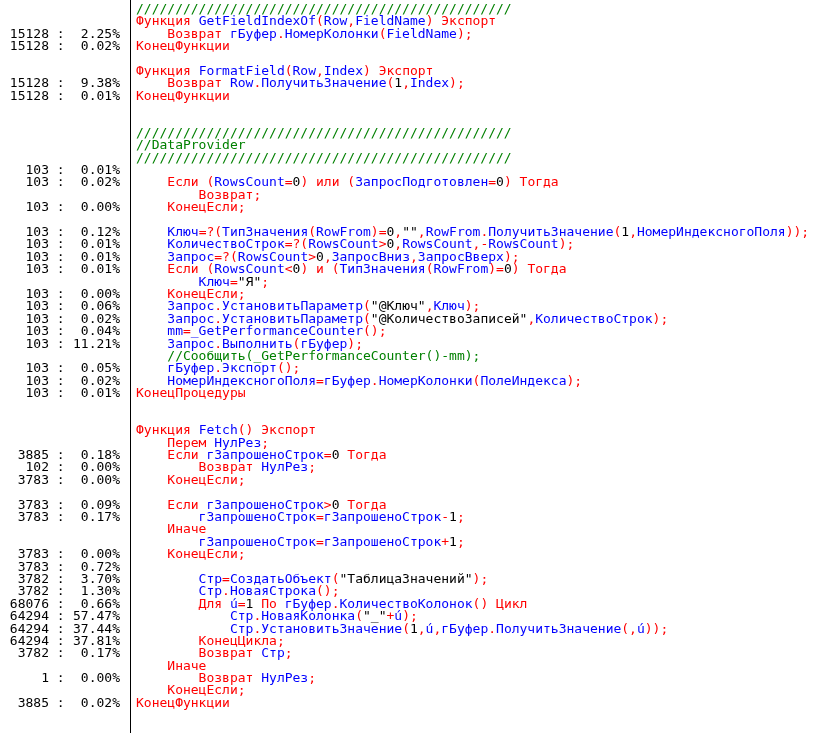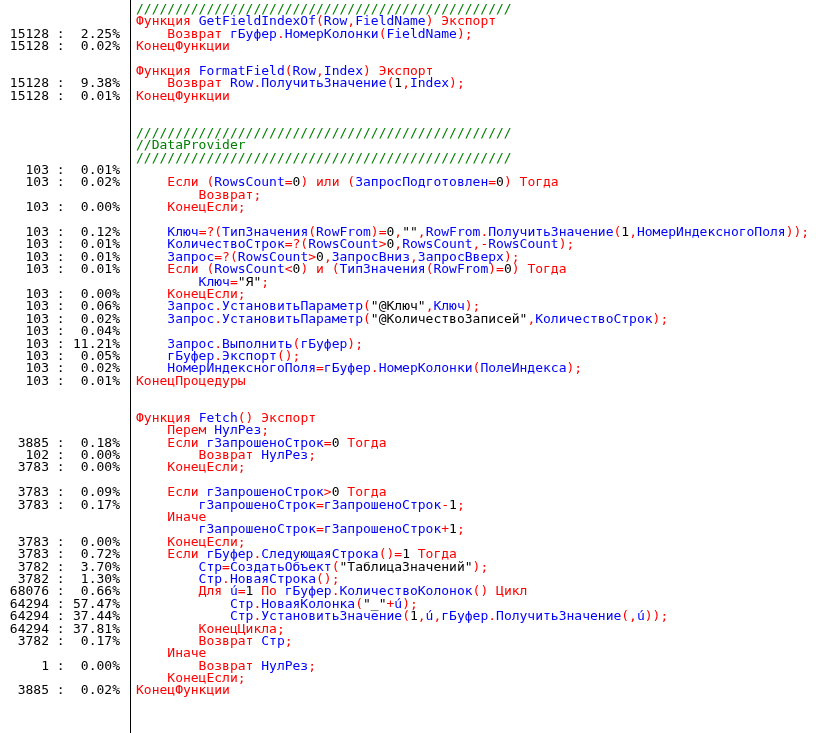--- a/index.html
+++ b/index.html
@@ -49,39 +49,40 @@
       <div class="row"><span class="gut"><span class="cnt">103</span><span class="sep"> : </span><span class="pct">0.00%</span></span><span class="codecell"><span class="k">    КонецЕсли</span><span class="o">;</span></span></div>
       <div class="row"><span class="gut"></span><span class="codecell"></span></div>
       <div class="row"><span class="gut"><span class="cnt">103</span><span class="sep"> : </span><span class="pct">0.12%</span></span><span class="codecell"><span class="i">    Ключ</span><span class="o">=?(</span><span class="i">ТипЗначения</span><span class="o">(</span><span class="i">RowFrom</span><span class="o">)=</span><span class="n">0</span><span class="o">,</span><span class="s">""</span><span class="o">,</span><span class="i">RowFrom</span><span class="o">.</span><span class="i">ПолучитьЗначение</span><span class="o">(</span><span class="n">1</span><span class="o">,</span><span class="i">НомерИндексногоПоля</span><span class="o">));</span></span></div>
       <div class="row"><span class="gut"><span class="cnt">103</span><span class="sep"> : </span><span class="pct">0.01%</span></span><span class="codecell"><span class="i">    КоличествоСтрок</span><span class="o">=?(</span><span class="i">RowsCount</span><span class="o">&gt;</span><span class="n">0</span><span class="o">,</span><span class="i">RowsCount</span><span class="o">,-</span><span class="i">RowsCount</span><span class="o">);</span></span></div>
       <div class="row"><span class="gut"><span class="cnt">103</span><span class="sep"> : </span><span class="pct">0.01%</span></span><span class="codecell"><span class="i">    Запрос</span><span class="o">=?(</span><span class="i">RowsCount</span><span class="o">&gt;</span><span class="n">0</span><span class="o">,</span><span class="i">ЗапросВниз</span><span class="o">,</span><span class="i">ЗапросВверх</span><span class="o">);</span></span></div>
       <div class="row"><span class="gut"><span class="cnt">103</span><span class="sep"> : </span><span class="pct">0.01%</span></span><span class="codecell"><span class="k">    Если </span><span class="o">(</span><span class="i">RowsCount</span><span class="o">&lt;</span><span class="n">0</span><span class="o">) </span><span class="k">и</span><span class="o"> (</span><span class="i">ТипЗначения</span><span class="o">(</span><span class="i">RowFrom</span><span class="o">)=</span><span class="n">0</span><span class="o">) </span><span class="k">Тогда</span></span></div>
       <div class="row"><span class="gut"></span><span class="codecell"><span class="i">        Ключ</span><span class="o">=</span><span class="s">"Я"</span><span class="o">;</span></span></div>
       <div class="row"><span class="gut"><span class="cnt">103</span><span class="sep"> : </span><span class="pct">0.00%</span></span><span class="codecell"><span class="k">    КонецЕсли</span><span class="o">;</span></span></div>
       <div class="row"><span class="gut"><span class="cnt">103</span><span class="sep"> : </span><span class="pct">0.06%</span></span><span class="codecell"><span class="i">    Запрос</span><span class="o">.</span><span class="i">УстановитьПараметр</span><span class="o">(</span><span class="s">"@Ключ"</span><span class="o">,</span><span class="i">Ключ</span><span class="o">);</span></span></div>
       <div class="row"><span class="gut"><span class="cnt">103</span><span class="sep"> : </span><span class="pct">0.02%</span></span><span class="codecell"><span class="i">    Запрос</span><span class="o">.</span><span class="i">УстановитьПараметр</span><span class="o">(</span><span class="s">"@КоличествоЗаписей"</span><span class="o">,</span><span class="i">КоличествоСтрок</span><span class="o">);</span></span></div>
-      <div class="row"><span class="gut"><span class="cnt">103</span><span class="sep"> : </span><span class="pct">0.04%</span></span></div>
+      <div class="row"><span class="gut"><span class="cnt">103</span><span class="sep"> : </span><span class="pct">0.04%</span></span><span class="codecell"><span class="i">    mm</span><span class="o">=</span><span class="i">_GetPerformanceCounter</span><span class="o">();</span></span></div>
       <div class="row"><span class="gut"><span class="cnt">103</span><span class="sep"> : </span><span class="pct">11.21%</span></span><span class="codecell"><span class="i">    Запрос</span><span class="o">.</span><span class="i">Выполнить</span><span class="o">(</span><span class="i">гБуфер</span><span class="o">);</span></span></div>
+      <div class="row"><span class="gut"></span><span class="codecell"><span class="c">    //Сообщить(_GetPerformanceCounter()-mm);</span></span></div>
       <div class="row"><span class="gut"><span class="cnt">103</span><span class="sep"> : </span><span class="pct">0.05%</span></span><span class="codecell"><span class="i">    гБуфер</span><span class="o">.</span><span class="i">Экспорт</span><span class="o">();</span></span></div>
       <div class="row"><span class="gut"><span class="cnt">103</span><span class="sep"> : </span><span class="pct">0.02%</span></span><span class="codecell"><span class="i">    НомерИндексногоПоля</span><span class="o">=</span><span class="i">гБуфер</span><span class="o">.</span><span class="i">НомерКолонки</span><span class="o">(</span><span class="i">ПолеИндекса</span><span class="o">);</span></span></div>
       <div class="row"><span class="gut"><span class="cnt">103</span><span class="sep"> : </span><span class="pct">0.01%</span></span><span class="codecell"><span class="k">КонецПроцедуры</span></span></div>
       <div class="row"><span class="gut"></span><span class="codecell"></span></div>
       <div class="row"><span class="gut"></span><span class="codecell"></span></div>
       <div class="row"><span class="gut"></span><span class="codecell"><span class="k">Функция </span><span class="i">Fetch</span><span class="o">()</span><span class="k"> Экспорт</span></span></div>
       <div class="row"><span class="gut"></span><span class="codecell"><span class="k">    Перем </span><span class="i">НулРез</span><span class="o">;</span></span></div>
       <div class="row"><span class="gut"><span class="cnt">3885</span><span class="sep"> : </span><span class="pct">0.18%</span></span><span class="codecell"><span class="k">    Если </span><span class="i">гЗапрошеноСтрок</span><span class="o">=</span><span class="n">0</span><span class="k"> Тогда</span></span></div>
       <div class="row"><span class="gut"><span class="cnt">102</span><span class="sep"> : </span><span class="pct">0.00%</span></span><span class="codecell"><span class="k">        Возврат </span><span class="i">НулРез</span><span class="o">;</span></span></div>
       <div class="row"><span class="gut"><span class="cnt">3783</span><span class="sep"> : </span><span class="pct">0.00%</span></span><span class="codecell"><span class="k">    КонецЕсли</span><span class="o">;</span></span></div>
       <div class="row"><span class="gut"></span><span class="codecell"></span></div>
       <div class="row"><span class="gut"><span class="cnt">3783</span><span class="sep"> : </span><span class="pct">0.09%</span></span><span class="codecell"><span class="k">    Если </span><span class="i">гЗапрошеноСтрок</span><span class="o">&gt;</span><span class="n">0</span><span class="k"> Тогда</span></span></div>
       <div class="row"><span class="gut"><span class="cnt">3783</span><span class="sep"> : </span><span class="pct">0.17%</span></span><span class="codecell"><span class="i">        гЗапрошеноСтрок</span><span class="o">=</span><span class="i">гЗапрошеноСтрок</span><span class="o">-</span><span class="n">1</span><span class="o">;</span></span></div>
       <div class="row"><span class="gut"></span><span class="codecell"><span class="k">    Иначе</span></span></div>
       <div class="row"><span class="gut"></span><span class="codecell"><span class="i">        гЗапрошеноСтрок</span><span class="o">=</span><span class="i">гЗапрошеноСтрок</span><span class="o">+</span><span class="n">1</span><span class="o">;</span></span></div>
       <div class="row"><span class="gut"><span class="cnt">3783</span><span class="sep"> : </span><span class="pct">0.00%</span></span><span class="codecell"><span class="k">    КонецЕсли</span><span class="o">;</span></span></div>
-      <div class="row"><span class="gut"><span class="cnt">3783</span><span class="sep"> : </span><span class="pct">0.72%</span></span><span class="codecell"><span class="k">    Если </span><span class="i">гБуфер</span><span class="o">.</span><span class="i">СледующаяСтрока</span><span class="o">()=</span><span class="n">1</span><span class="k"> Тогда</span></span></div>
+      <div class="row"><span class="gut"><span class="cnt">3783</span><span class="sep"> : </span><span class="pct">0.72%</span></span></div>
       <div class="row"><span class="gut"><span class="cnt">3782</span><span class="sep"> : </span><span class="pct">3.70%</span></span><span class="codecell"><span class="i">        Стр</span><span class="o">=</span><span class="i">СоздатьОбъект</span><span class="o">(</span><span class="s">"ТаблицаЗначений"</span><span class="o">);</span></span></div>
       <div class="row"><span class="gut"><span class="cnt">3782</span><span class="sep"> : </span><span class="pct">1.30%</span></span><span class="codecell"><span class="i">        Стр</span><span class="o">.</span><span class="i">НоваяСтрока</span><span class="o">();</span></span></div>
       <div class="row"><span class="gut"><span class="cnt">68076</span><span class="sep"> : </span><span class="pct">0.66%</span></span><span class="codecell"><span class="k">        Для </span><span class="i">ú</span><span class="o">=</span><span class="n">1</span><span class="k"> По </span><span class="i">гБуфер</span><span class="o">.</span><span class="i">КоличествоКолонок</span><span class="o">()</span><span class="k"> Цикл</span></span></div>
       <div class="row"><span class="gut"><span class="cnt">64294</span><span class="sep"> : </span><span class="pct">57.47%</span></span><span class="codecell"><span class="i">            Стр</span><span class="o">.</span><span class="i">НоваяКолонка</span><span class="o">(</span><span class="s">"_"</span><span class="o">+</span><span class="i">ú</span><span class="o">);</span></span></div>
       <div class="row"><span class="gut"><span class="cnt">64294</span><span class="sep"> : </span><span class="pct">37.44%</span></span><span class="codecell"><span class="i">            Стр</span><span class="o">.</span><span class="i">УстановитьЗначение</span><span class="o">(</span><span class="n">1</span><span class="o">,</span><span class="i">ú</span><span class="o">,</span><span class="i">гБуфер</span><span class="o">.</span><span class="i">ПолучитьЗначение</span><span class="o">(,</span><span class="i">ú</span><span class="o">));</span></span></div>
       <div class="row"><span class="gut"><span class="cnt">64294</span><span class="sep"> : </span><span class="pct">37.81%</span></span><span class="codecell"><span class="k">        КонецЦикла</span><span class="o">;</span></span></div>
       <div class="row"><span class="gut"><span class="cnt">3782</span><span class="sep"> : </span><span class="pct">0.17%</span></span><span class="codecell"><span class="k">        Возврат </span><span class="i">Стр</span><span class="o">;</span></span></div>
       <div class="row"><span class="gut"></span><span class="codecell"><span class="k">    Иначе</span></span></div>
       <div class="row"><span class="gut"><span class="cnt">1</span><span class="sep"> : </span><span class="pct">0.00%</span></span><span class="codecell"><span class="k">        Возврат </span><span class="i">НулРез</span><span class="o">;</span></span></div>
       <div class="row"><span class="gut"></span><span class="codecell"><span class="k">    КонецЕсли</span><span class="o">;</span></span></div>

